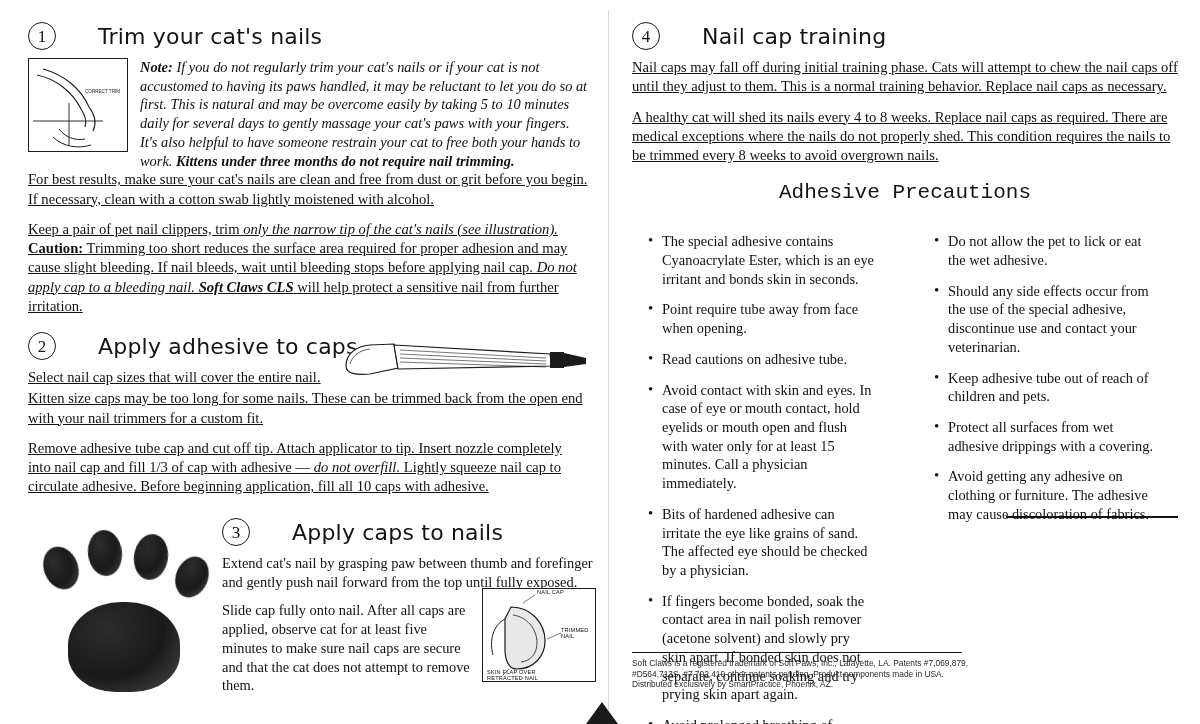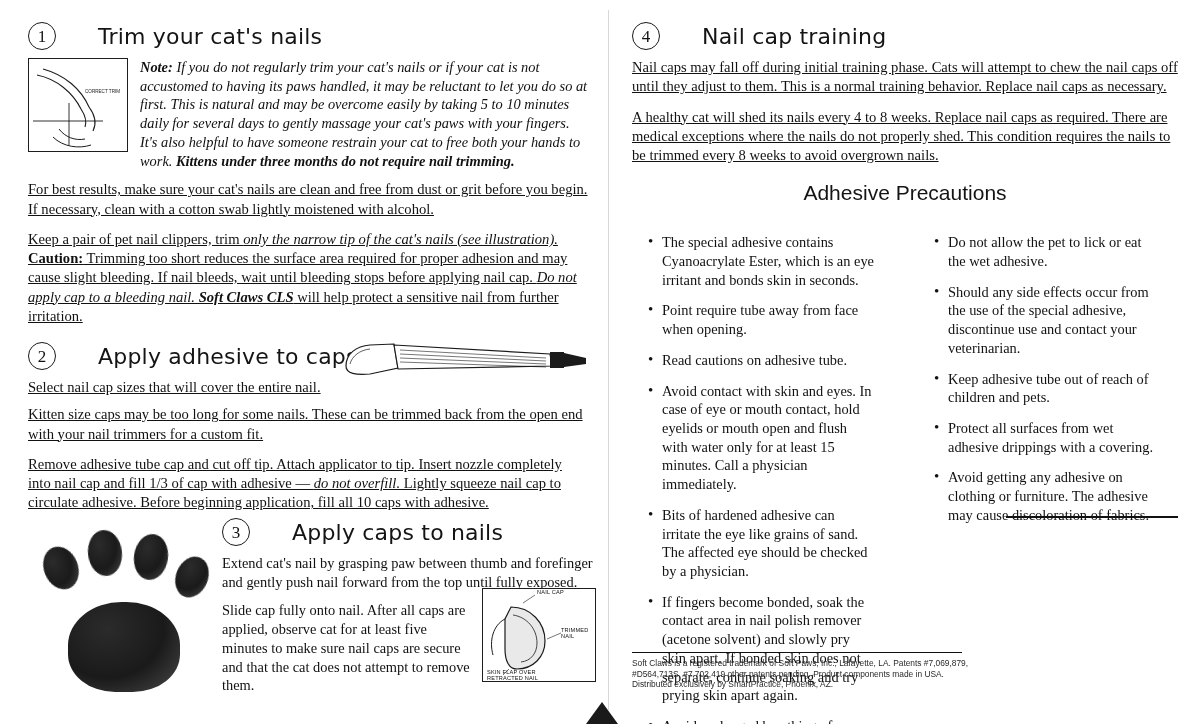--- a/index.html
+++ b/index.html
@@ -78,40 +78,39 @@
   }
   .it { font-style: italic; }
   .bd { font-weight: bold; }
   .bdit { font-weight: bold; font-style: italic; }
 
   
   .note-row {
     display: flex;
     gap: 12px;
     align-items: flex-start;
-    margin-bottom: 10px;
   }
   .note-ill {
     width: 98px;
     height: 92px;
     border: 1.4px solid #1d1d1d;
     flex: 0 0 auto;
     position: relative;
     background: #fff;
   }
   .note-text {
     font-size: 14.4px;
     line-height: 1.3;
     font-style: italic;
   }
 
   
   .adh-title {
     text-align: center;
-    font-family: Liberation Sans, sans-serif;
+    font-family: Liberation Mono, monospace;
     font-size: 21px;
     margin: 16px 0 12px 0;
     color: #141414;
   }
   .two-col {
     display: flex;
     gap: 26px;
   }
   .two-col > div { width: 50%; }
   ul.bullets {
@@ -276,21 +275,21 @@
         <span>Keep a pair of pet nail clippers, trim </span><span class="it">only the narrow tip of the cat's nails (see illustration).</span>
         <span class="bd">Caution:</span><span> Trimming too short reduces the surface area required for proper adhesion and may cause slight bleeding. If nail bleeds, wait until bleeding stops before applying nail cap. </span><span class="it">Do not apply cap to a bleeding nail.</span><span class="bdit"> Soft Claws CLS</span><span> will help protect a sensitive nail from further irritation.</span>
       </p>
     </div>
 
     <div style="margin-top:16px;">
       <div class="step-head">
         <span class="circ">2</span>
         <span class="step-title">Apply adhesive to caps</span>
       </div>
-      <p class="body" style="margin-bottom:8px;">Select nail cap sizes that will cover the entire nail.</p>
+      <p class="body" style="margin-bottom:2px;">Select nail cap sizes that will cover the entire nail.</p>
       <p class="body">Kitten size caps may be too long for some nails. These can be trimmed back from the open end with your nail trimmers for a custom fit.</p>
       <p class="body">
         <span>Remove adhesive tube cap and cut off tip. Attach applicator to tip. Insert nozzle completely into nail cap and fill 1/3 of cap with adhesive — </span><span class="it">do not overfill.</span><span> Lightly squeeze nail cap to circulate adhesive. Before beginning application, fill all 10 caps with adhesive.</span>
       </p>
     </div>
   </div>
 
   <div class="applicator">
     <svg width="250" height="52" viewBox="0 0 250 52">
       <path d="M6,28 C6,16 16,8 30,7 L54,6 L58,30 L30,36 C16,37 6,36 6,28 Z" fill="#fff" stroke="#1b1b1b" stroke-width="1.2"></path>

